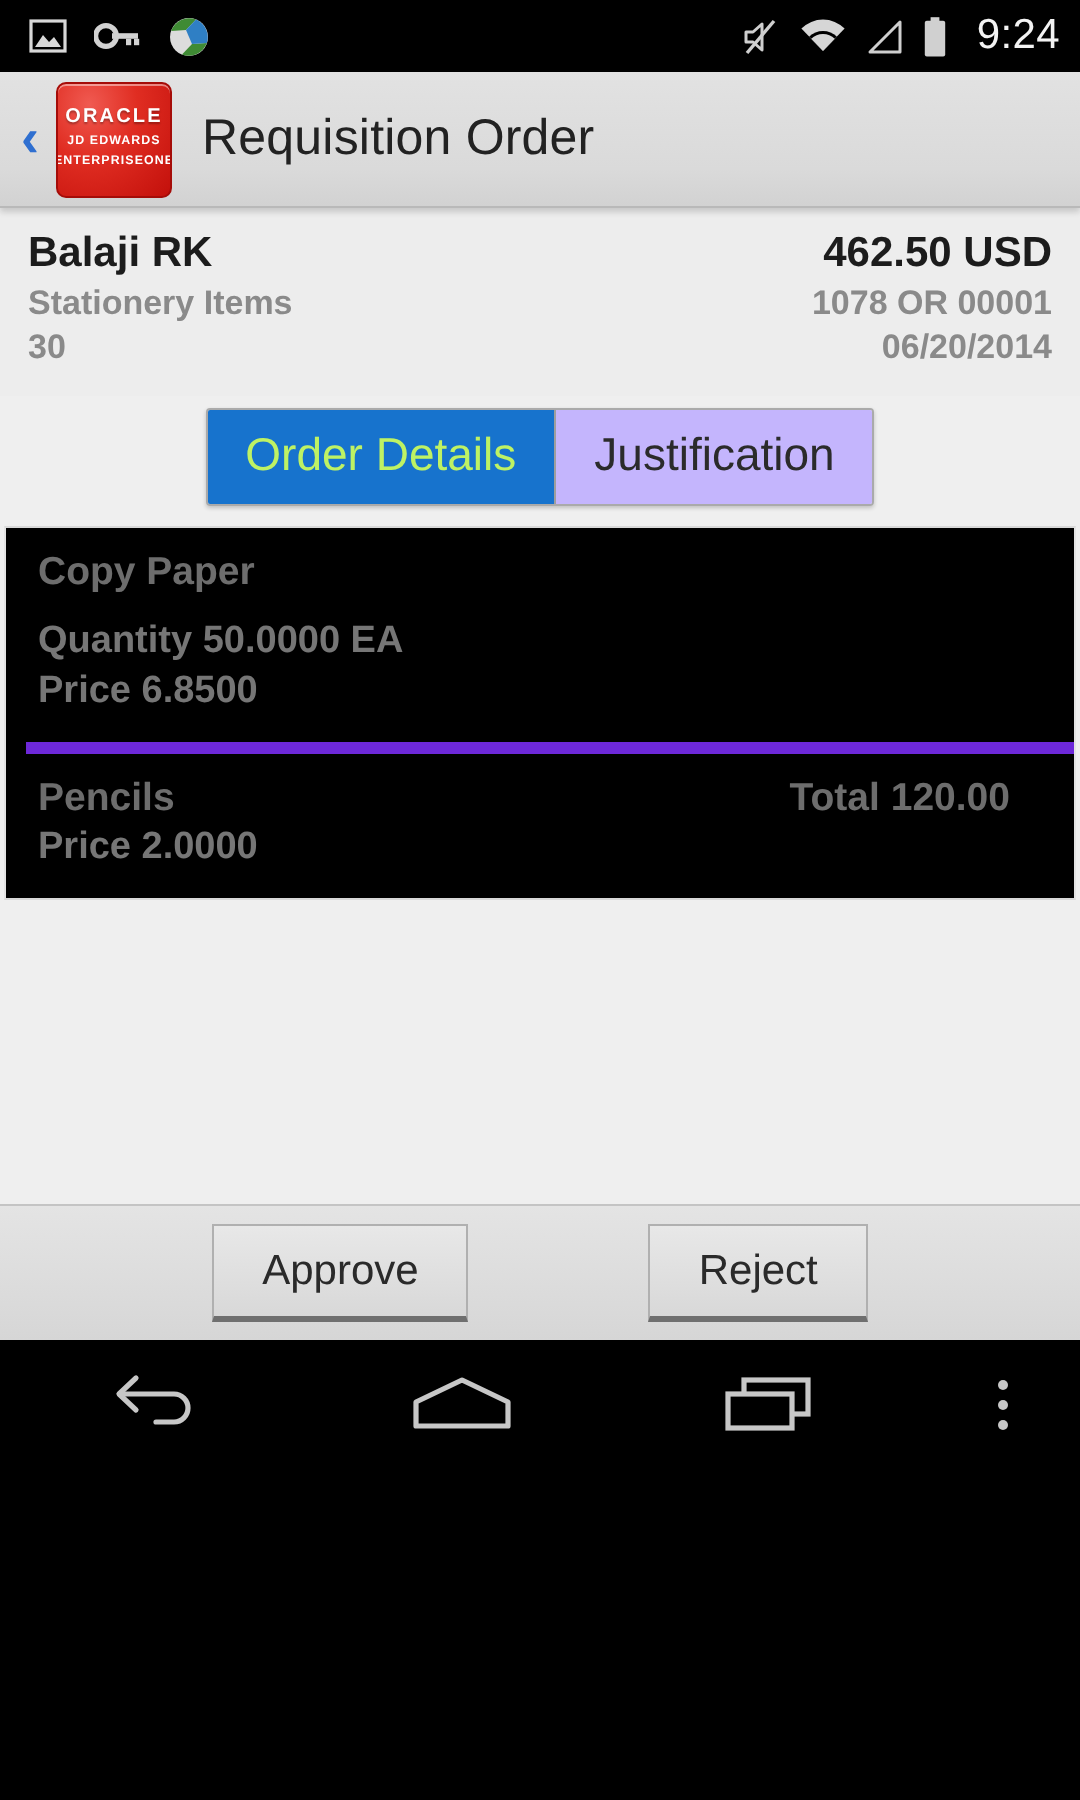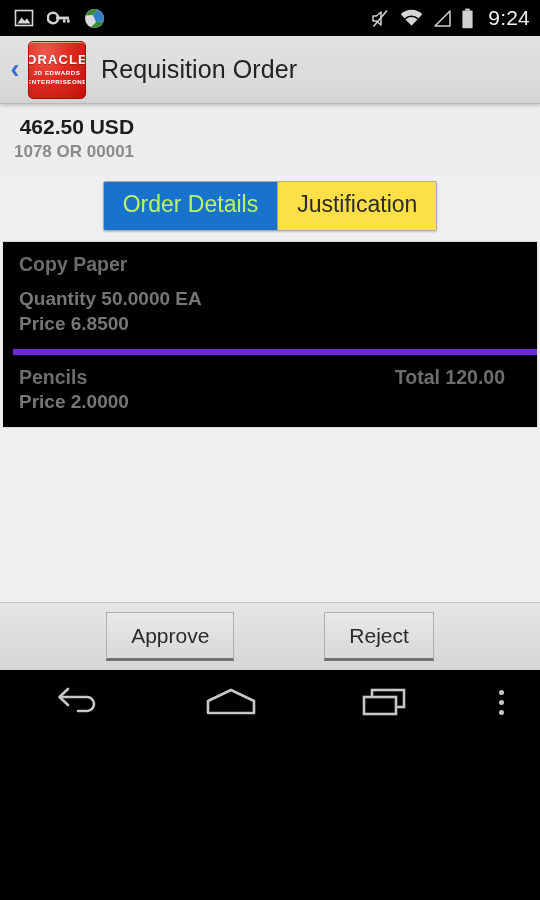--- a/index.html
+++ b/index.html
@@ -85,21 +85,21 @@
     box-shadow: inset 0 1px 0 rgba(255,255,255,.45);
     display: flex;
     flex-direction: column;
     align-items: center;
     justify-content: center;
     box-sizing: border-box;
     overflow: hidden;
   }
   .logo-oracle {
     color: #fff;
-    font-size: 13px;
+    font-size: 10px;
     font-weight: bold;
     letter-spacing: 1.1px;
     line-height: 1;
     text-shadow: 0 1px 1px rgba(0,0,0,.3);
   }
   .logo-sub {
     color: #fff;
     font-size: 6.2px;
     font-weight: bold;
     letter-spacing: .55px;
@@ -161,21 +161,21 @@
     cursor: pointer;
     user-select: none;
     white-space: nowrap;
     line-height: 1.18;
   }
   .tab.active {
     background: #1773cd;
     color: #bef264;
   }
   .tab.inactive {
-    background: #fde047;
+    background: #c4b5fd;
     color: #2b2b2b;
     border-left: 1px solid #9e9e9e;
   }
 
   
   .list {
     flex: 1 1 auto;
     background: #efefef;
     overflow: hidden;
   }
@@ -318,23 +318,29 @@
     <div class="back-chevron">‹</div>
     <div class="oracle-logo">
       <div class="logo-oracle">ORACLE</div>
       <div class="logo-sub">JD EDWARDS</div>
       <div class="logo-sub" style="margin-top:1px">ENTERPRISEONE</div>
     </div>
     <div class="app-title">Requisition Order</div>
   </div>
 
   <div class="summary">
+    <div class="sum-col-left">
+      <div class="sum-primary">Balaji RK</div>
+      <div class="sum-secondary">Stationery Items</div>
+      <div class="sum-secondary">30</div>
+    </div>
     <div class="sum-col-right">
       <div class="sum-primary">462.50 USD</div>
       <div class="sum-secondary">1078 OR 00001</div>
+      <div class="sum-secondary">06/20/2014</div>
     </div>
   </div>
 
   <div class="tabs-wrap">
     <div class="tabs">
       <div class="tab active">Order Details</div>
       <div class="tab inactive">Justification</div>
     </div>
   </div>
 

